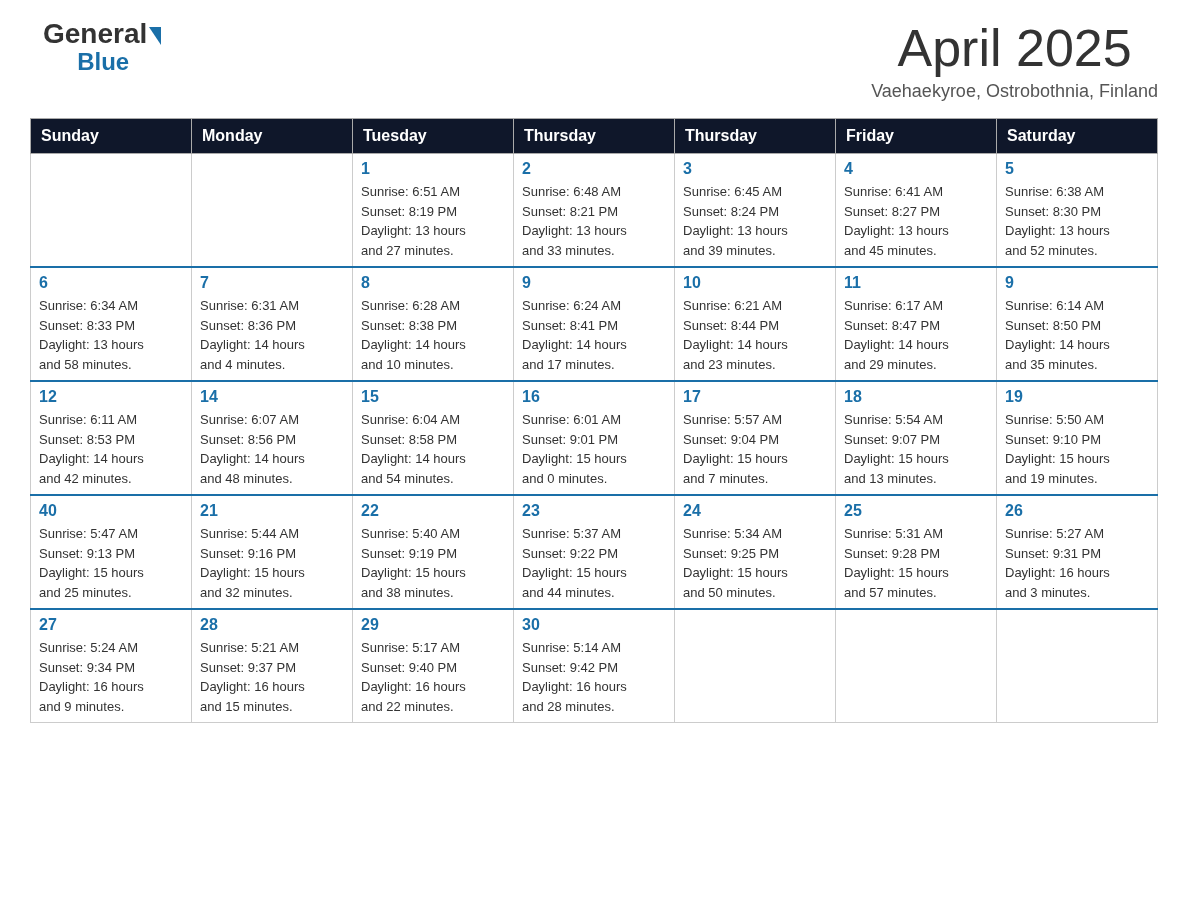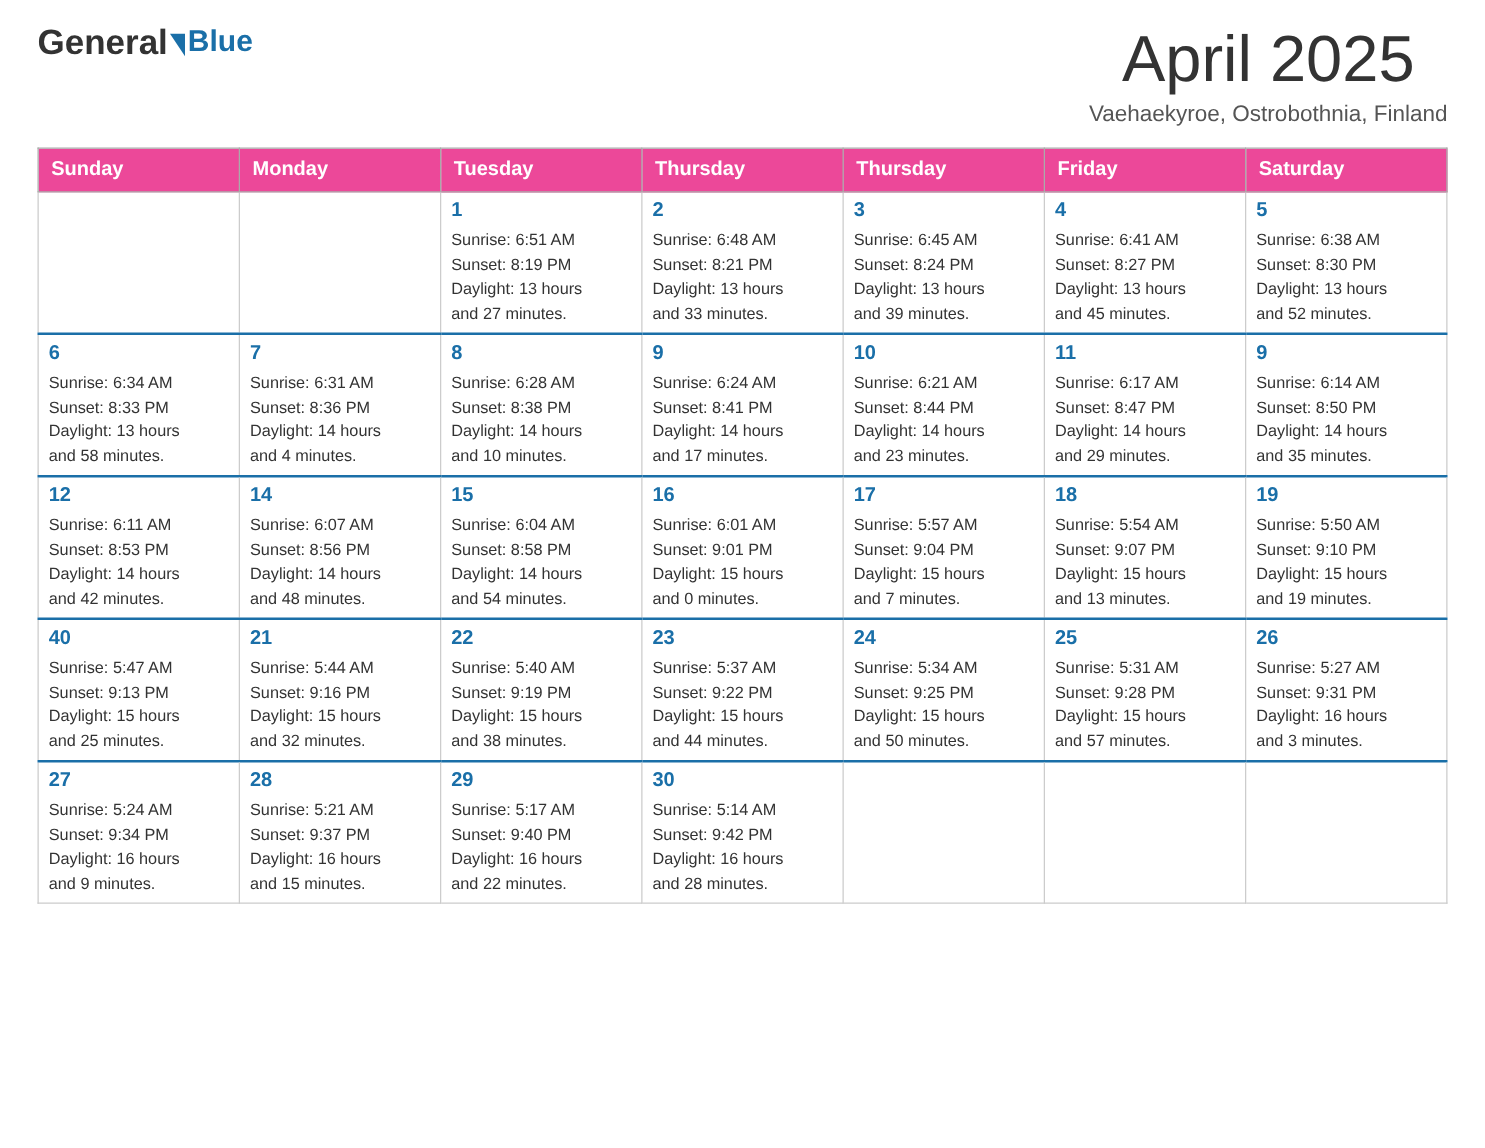--- a/index.html
+++ b/index.html
@@ -11,22 +11,23 @@
       padding: 20px 30px;
     }
     .header {
       display: flex;
       justify-content: space-between;
       align-items: flex-start;
       margin-bottom: 16px;
     }
     .logo {
       display: flex;
-      flex-direction: row;
+      flex-direction: column;
       align-items: center;
+      margin-left: 13px;
     }
     .logo-text {
       display: flex;
       align-items: center;
       font-size: 28px;
       font-weight: bold;
       color: #333;
       line-height: 1;
     }
     .logo-general { color: #333; }
@@ -60,21 +61,21 @@
       font-size: 18px;
       color: #555;
       margin-top: 4px;
     }
     .calendar {
       width: 100%;
       border-collapse: collapse;
       border: 1px solid #aaa;
     }
     .calendar th {
-      background-color: #ec4899;
+      background-color: #0f172a;
       color: #fff;
       font-size: 16px;
       font-weight: bold;
       padding: 8px 10px;
       text-align: left;
       border: 1px solid #aaa;
     }
     .calendar td {
       width: 14.28%;
       vertical-align: top;

